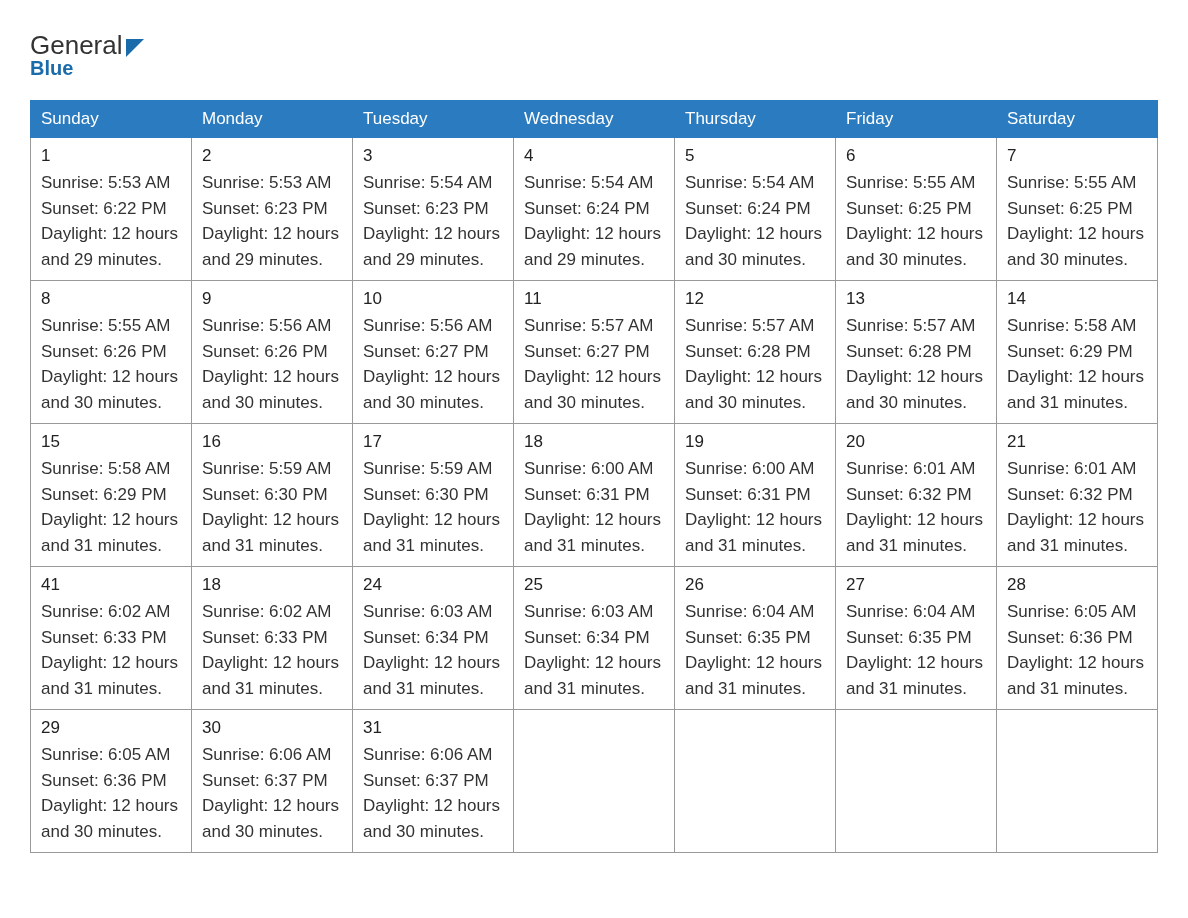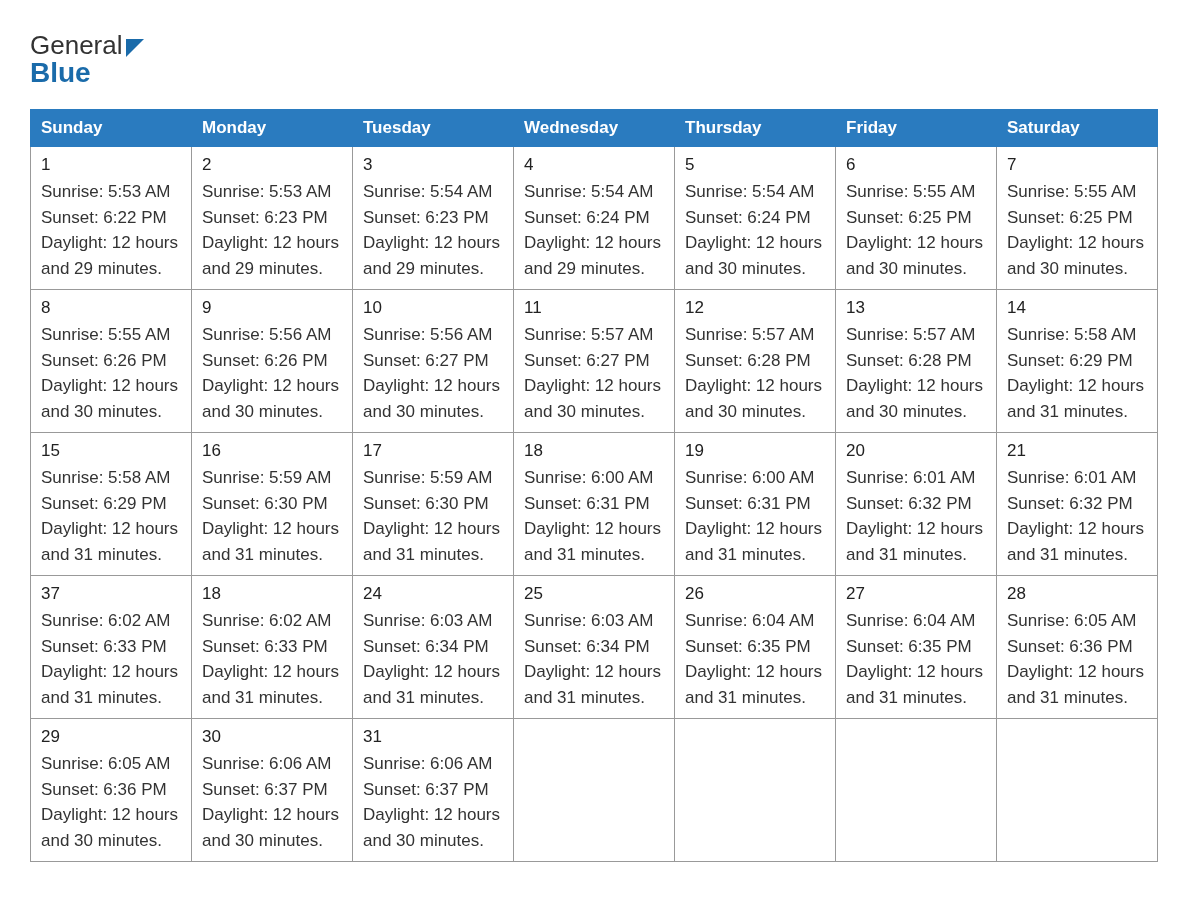--- a/index.html
+++ b/index.html
@@ -41,21 +41,21 @@
     .calendar-table {
       width: 100%;
       border-collapse: collapse;
       table-layout: fixed;
     }
     .calendar-table th {
       background-color: #2a7bbf;
       color: #fff;
       padding: 8px 10px;
       font-size: 17px;
-      font-weight: bold;
+      font-weight: normal;
       text-align: left;
       border: 1px solid #2a7bbf;
     }
     .calendar-table td {
       vertical-align: top;
       padding: 8px 10px;
       border: 1px solid #999;
       min-height: 90px;
       font-size: 13px;
       color: #333;
@@ -87,21 +87,21 @@
 
 <div class="header">
   <div class="logo">
     <div class="logo-top">
       <span class="logo-line1">General</span>
       <svg width="18" height="18" viewBox="0 0 18 18" style="margin-left:3px;margin-top:5px;">
         <polygon points="0,0 18,0 0,18" fill="#1a6baa"></polygon>
       </svg>
     </div>
     <div style="margin-top:-4px;">
-      <span style="font-size:28px;font-weight:bold;color:#1a6baa;">Blue</span>
+      <span style="font-size:20px;font-weight:bold;color:#1a6baa;">Blue</span>
     </div>
   </div>
   <div class="title-area">
     <div class="month-title"></div>
     <div class="location-title"></div>
   </div>
 </div>
 
 <table class="calendar-table">
   <thead>
@@ -285,21 +285,21 @@
         <span class="day-number">21</span>
         <div class="day-detail">
           Sunrise: 6:01 AM<br>
           Sunset: 6:32 PM<br>
           Daylight: 12 hours and 31 minutes.
         </div>
       </td>
       </tr>
       <tr>
         <td>
-        <span class="day-number">37</span>
+        <span class="day-number">41</span>
         <div class="day-detail">
           Sunrise: 6:02 AM<br>
           Sunset: 6:33 PM<br>
           Daylight: 12 hours and 31 minutes.
         </div>
       </td>
         <td>
         <span class="day-number">18</span>
         <div class="day-detail">
           Sunrise: 6:02 AM<br>

